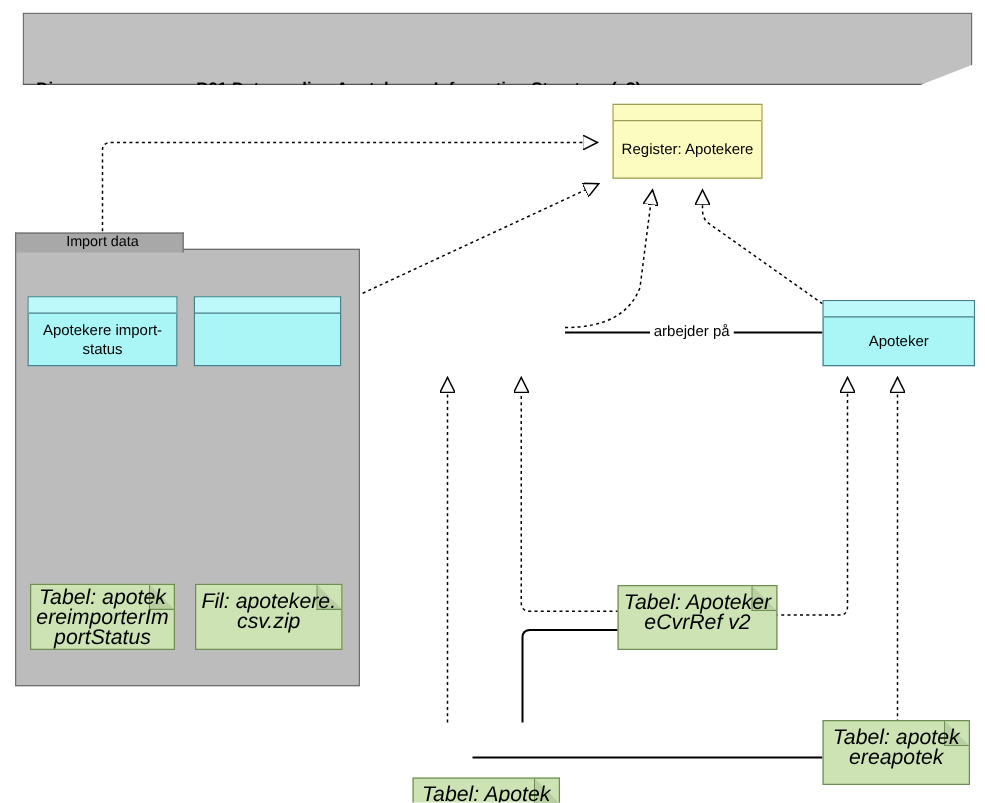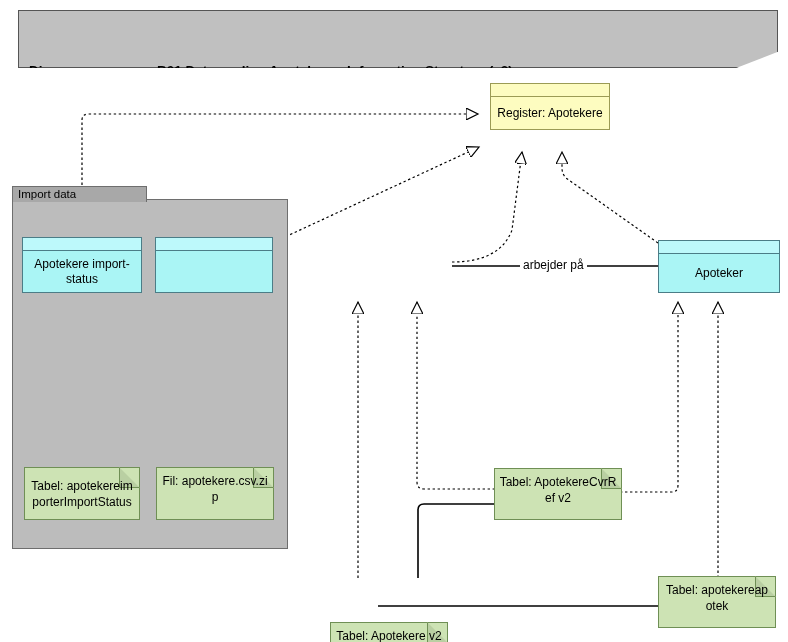--- a/index.html
+++ b/index.html
@@ -26,21 +26,21 @@
   .group-body{
     left:12px;top:199px;width:276px;height:350px;
     background:#bcbcbc;border:1px solid #6e6e6e;
   }
   .group-tab{
     left:12px;top:186px;width:135px;height:16px;
     background:#a8a8a8;border:1px solid #6e6e6e;border-bottom:none;
   }
   .group-label{
     left:16px;top:186px;width:130px;height:28px;
-    font-size:11.5px;color:#000;line-height:16px;padding-left:2px;
+    font-size:11.5px;color:#000;line-height:16px;padding-left:2px;text-align:center;
   }
 
   
   .clsbox{border:1px solid #4b7d87;background:#aaf5f5;}
   .clsbox .bar{position:absolute;left:0;top:0;right:0;height:13px;
                background:#bdf9fb;border-bottom:1px solid #4b7d87;box-sizing:border-box;}
   .clsbox .cap{position:absolute;left:3px;right:3px;top:13px;bottom:0;
                display:flex;align-items:center;justify-content:center;text-align:center;
                font-size:12px;color:#000;line-height:15px;}
 
@@ -54,21 +54,21 @@
   
   .note{background:#cde3b4;border:1px solid #6f8f55;}
   .note .fold{
     position:absolute;right:-1px;top:-1px;width:20px;height:20px;
     background:#b9cfa2;border-left:1px solid #6f8f55;border-bottom:1px solid #6f8f55;
     clip-path:polygon(0 0,100% 100%,0 100%);
   }
   .note .cap{
     position:absolute;left:4px;right:4px;top:0;bottom:0;
     display:flex;align-items:center;justify-content:center;text-align:center;
-    font-size:12px;color:#000;line-height:16px;word-break:break-all;
+    font-size:17px;color:#000;line-height:16px;word-break:break-all;font-style:italic;
   }
   .note.capTop .cap{align-items:flex-start;padding-top:5px;}
 
   .edge-label{
     position:absolute;font-size:12px;color:#000;background:#fff;
     padding:0 3px;white-space:nowrap;
   }
   svg{position:absolute;left:0;top:0;overflow:visible;}
 </style>
 </head>
@@ -122,21 +122,21 @@
         <span class="title-sep">:</span>
         <span>Information Structure</span>
       </div>
     </div>
   </div>
 
   <div class="abs group-body"></div>
   <div class="abs group-tab"></div>
   <div class="abs group-label">Import data</div>
 
-  <div class="abs ybox" style="left:490px;top:83px;width:120px;height:47px;">
+  <div class="abs ybox" style="left:490px;top:83px;width:120px;height:60px;">
     <div class="bar"></div>
     <div class="cap">Register: Apotekere</div>
   </div>
 
   <div class="abs clsbox" style="left:22px;top:237px;width:120px;height:56px;">
     <div class="bar"></div>
     <div class="cap">Apotekere import-status</div>
   </div>
 
   <div class="abs clsbox" style="left:155px;top:237px;width:118px;height:56px;">

